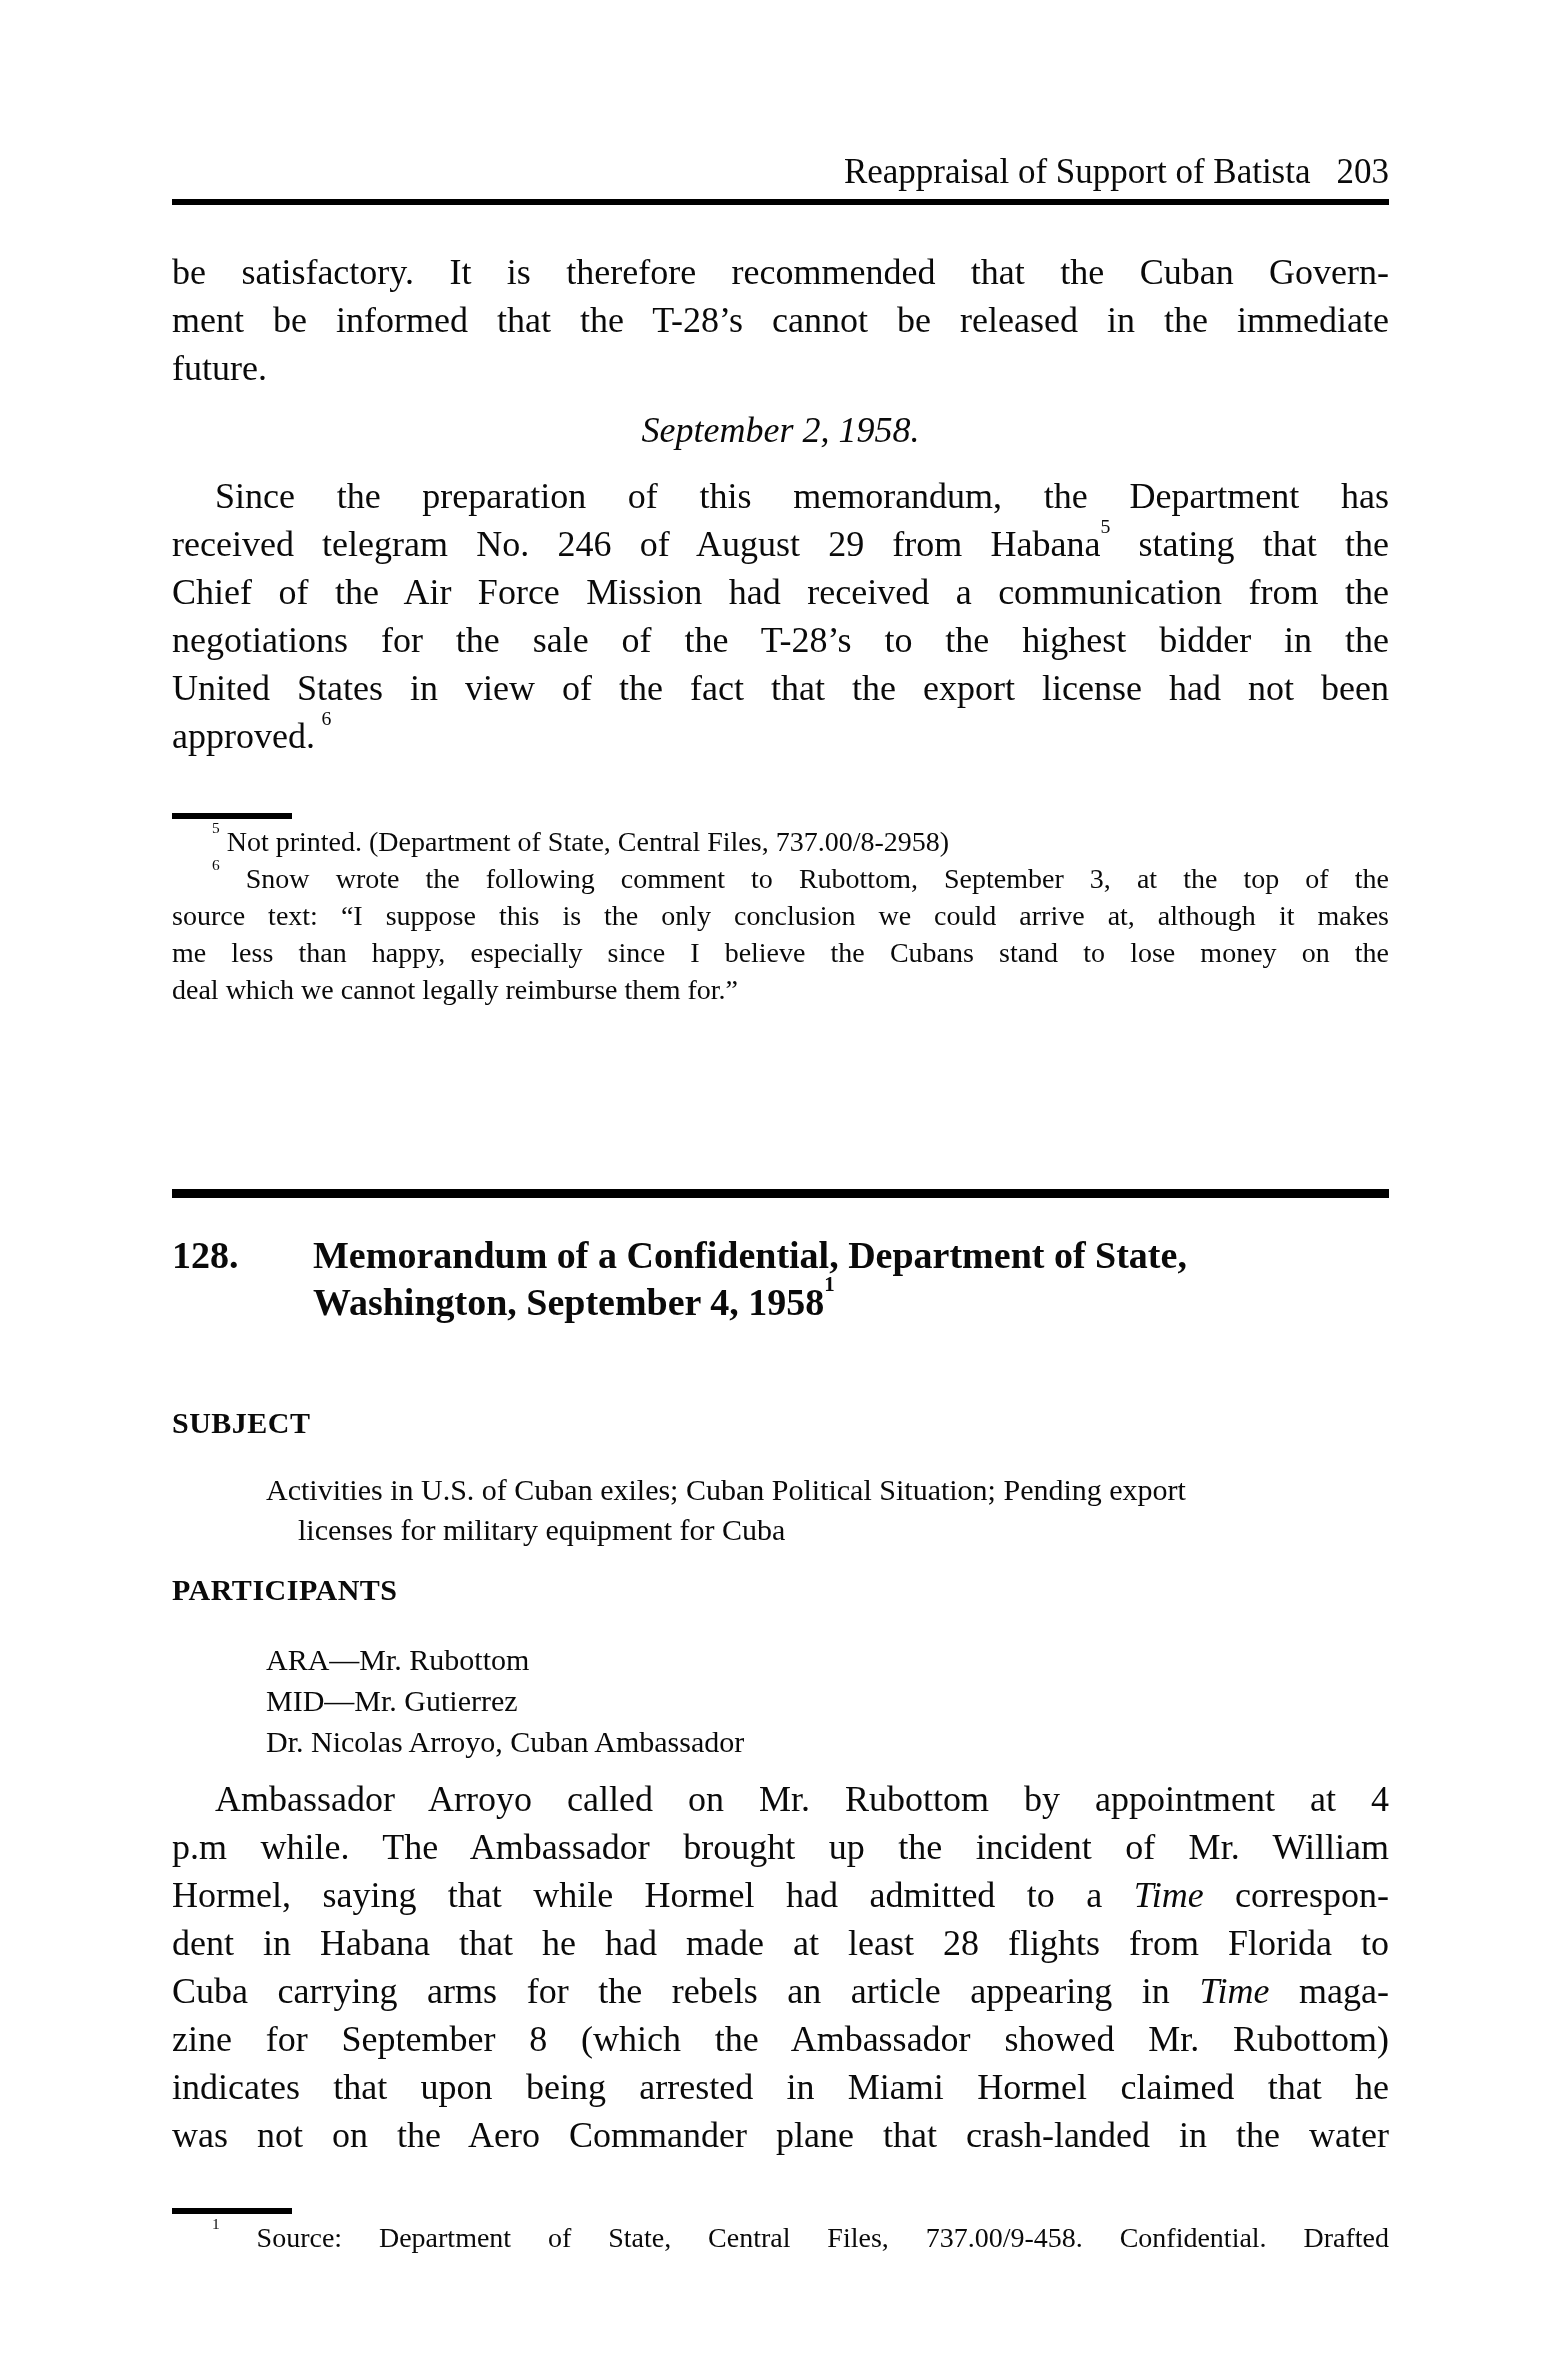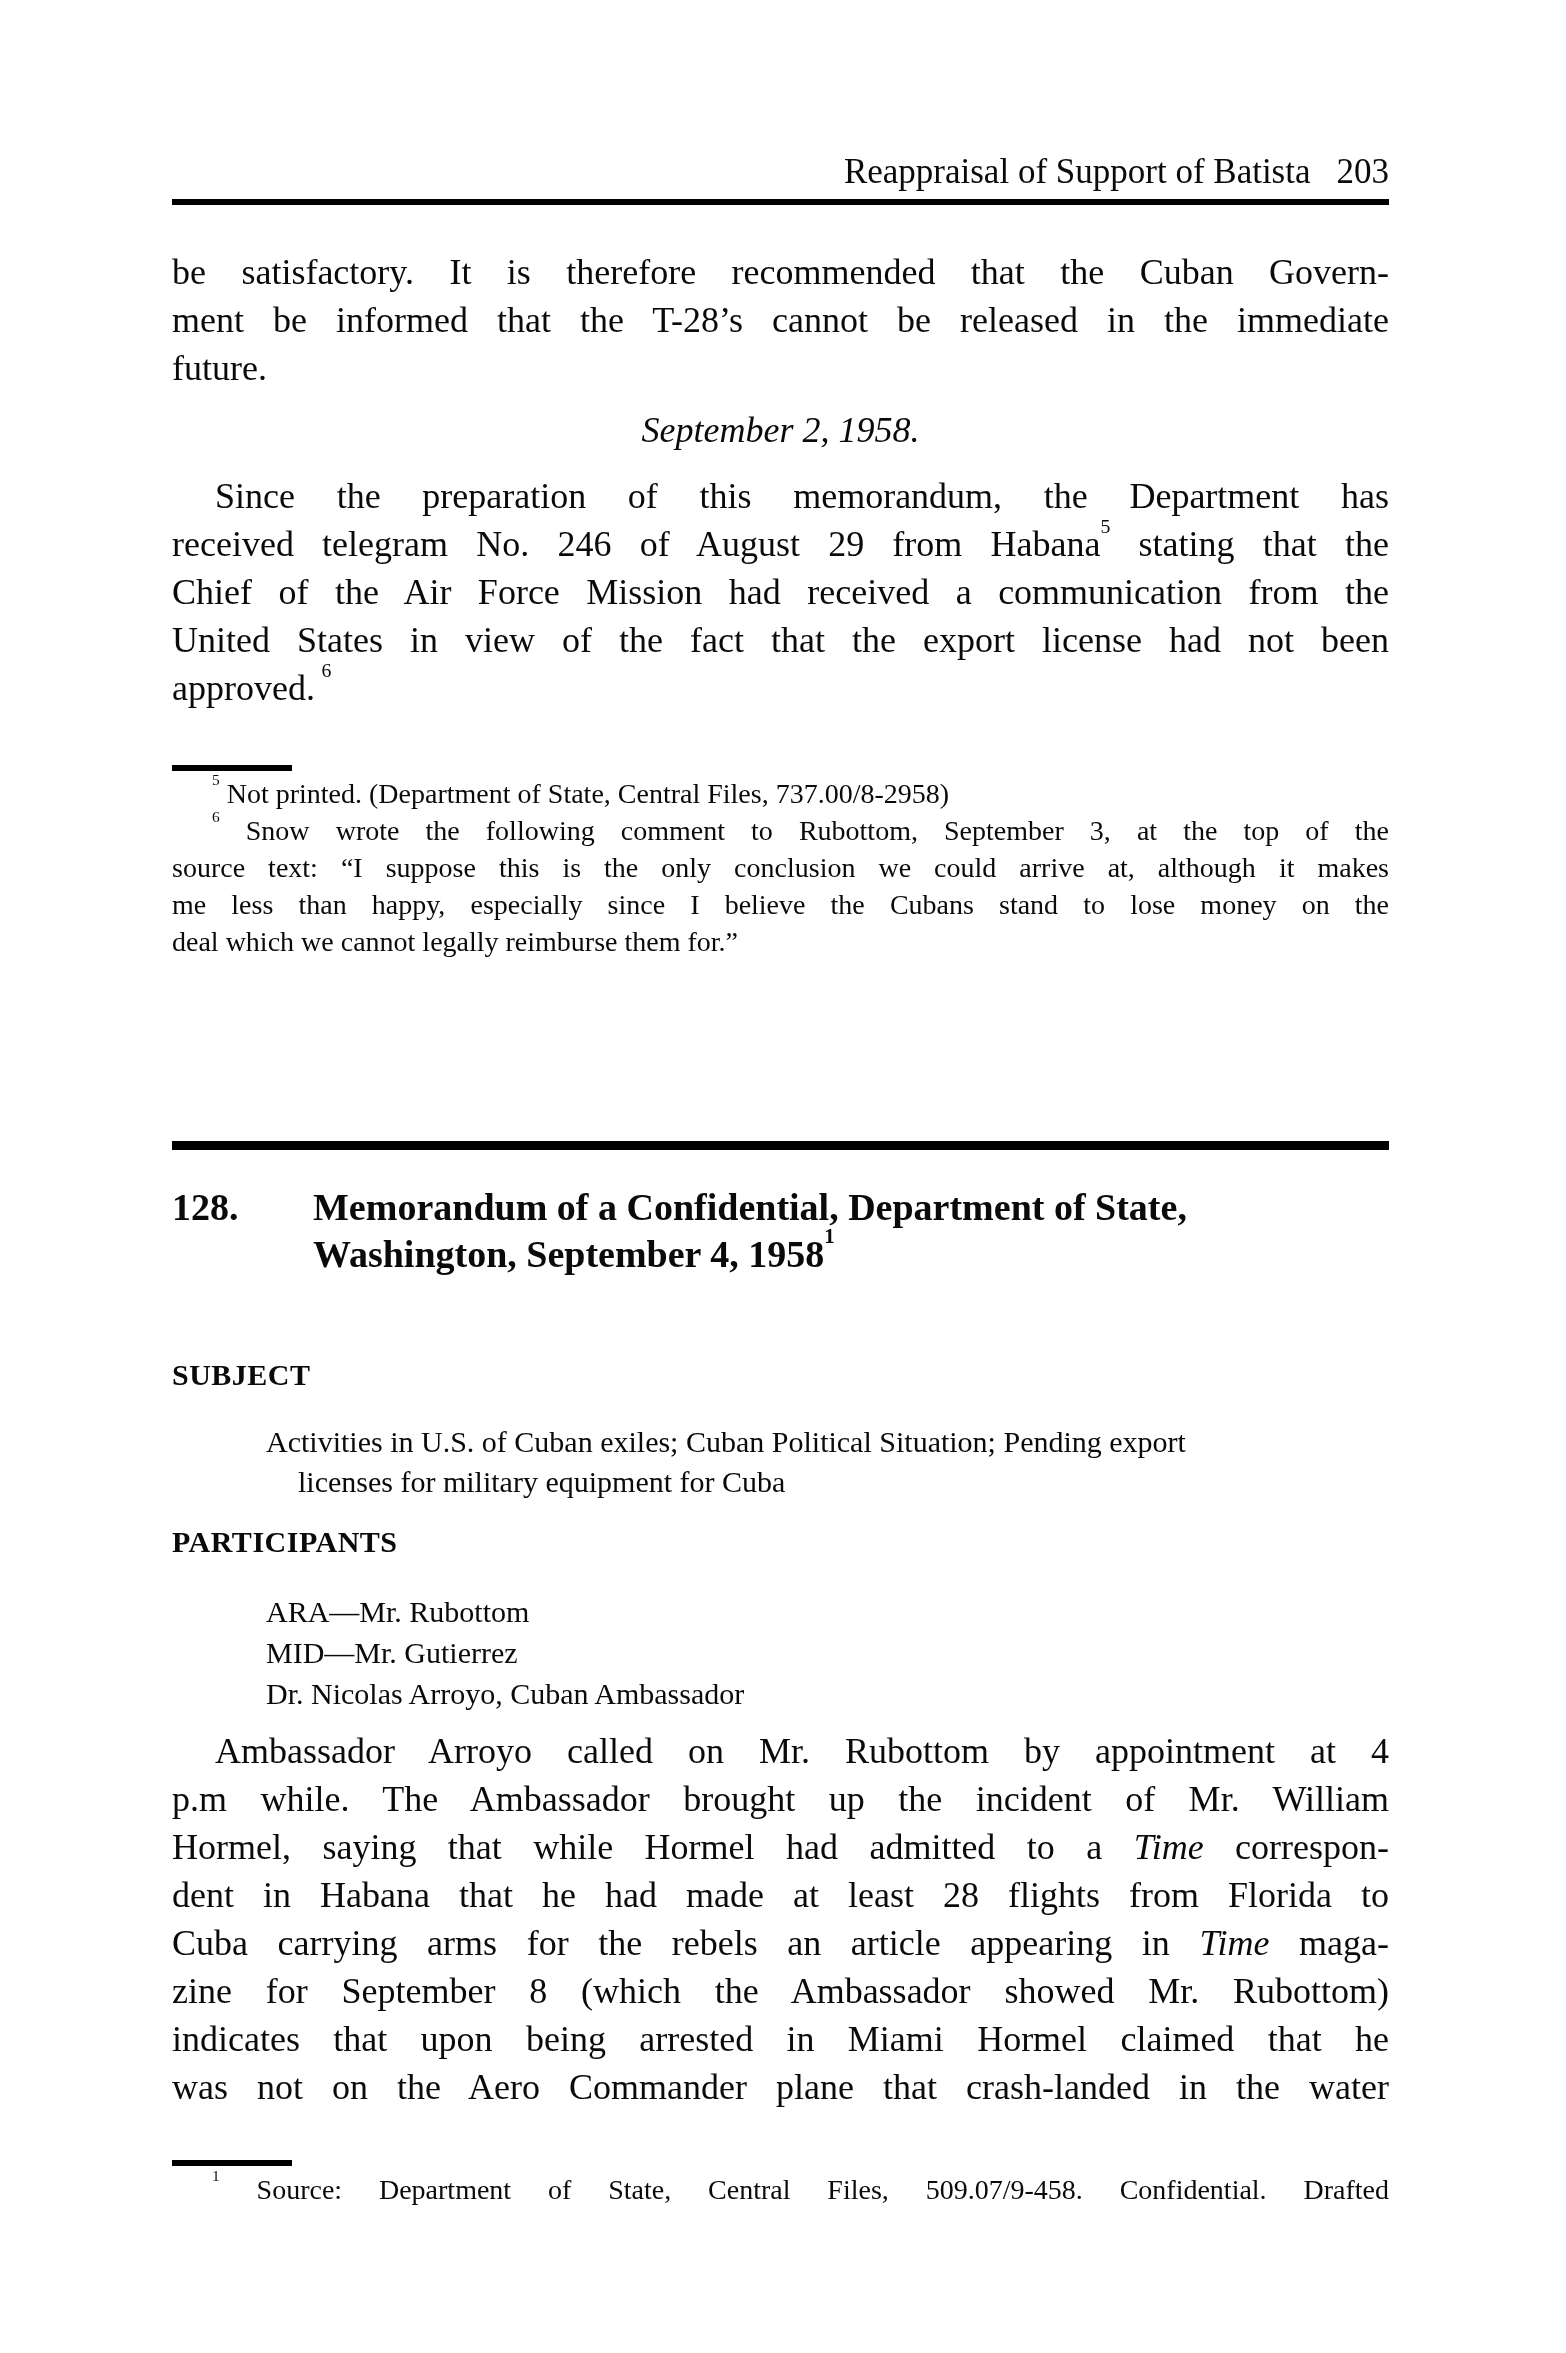--- a/index.html
+++ b/index.html
@@ -106,20 +106,21 @@
     <div class="bl">ment be informed that the T-28’s cannot be released in the immediate</div>
     <div class="bl lastline">future.</div>
   </div>
 
   <div class="dateline">September 2, 1958.</div>
 
   <div class="para p2">
     <div class="bl firstline">Since the preparation of this memorandum, the Department has</div>
     <div class="bl"><span>received telegram No. 246 of August 29 from Habana</span><sup class="fnref">5</sup><span> stating that the</span></div>
     <div class="bl">Chief of the Air Force Mission had received a communication from the</div>
+    <div class="bl">negotiations for the sale of the T-28’s to the highest bidder in the</div>
     <div class="bl">United States in view of the fact that the export license had not been</div>
     <div class="bl lastline"><span>approved.</span><sup class="fnref spaced">6</sup></div>
   </div>
 
   <div class="fn-rule"></div>
 
   <div class="footnotes">
     <div class="fn-line firstline lastline"><sup class="fnref">5</sup><span> Not printed. (Department of State, Central Files, 737.00/8-2958)</span></div>
     <div class="fn-line firstline"><sup class="fnref">6</sup><span> Snow wrote the following comment to Rubottom, September 3, at the top of the</span></div>
     <div class="fn-line">source text: “I suppose this is the only conclusion we could arrive at, although it makes</div>
@@ -157,18 +158,18 @@
     <div class="bl">dent in Habana that he had made at least 28 flights from Florida to</div>
     <div class="bl"><span>Cuba carrying arms for the rebels an article appearing in </span><span class="it">Time</span><span> maga-</span></div>
     <div class="bl">zine for September 8 (which the Ambassador showed Mr. Rubottom)</div>
     <div class="bl">indicates that upon being arrested in Miami Hormel claimed that he</div>
     <div class="bl">was not on the Aero Commander plane that crash-landed in the water</div>
   </div>
 
   <div class="fn-rule bottom"></div>
 
   <div class="footnotes">
-    <div class="fn-line firstline"><sup class="fnref">1</sup><span> Source: Department of State, Central Files, 509.07/9-458. Confidential. Drafted</span></div>
+    <div class="fn-line firstline"><sup class="fnref">1</sup><span> Source: Department of State, Central Files, 737.00/9-458. Confidential. Drafted</span></div>
 
   </div>
 
 </div>
 
 
 </body></html>

